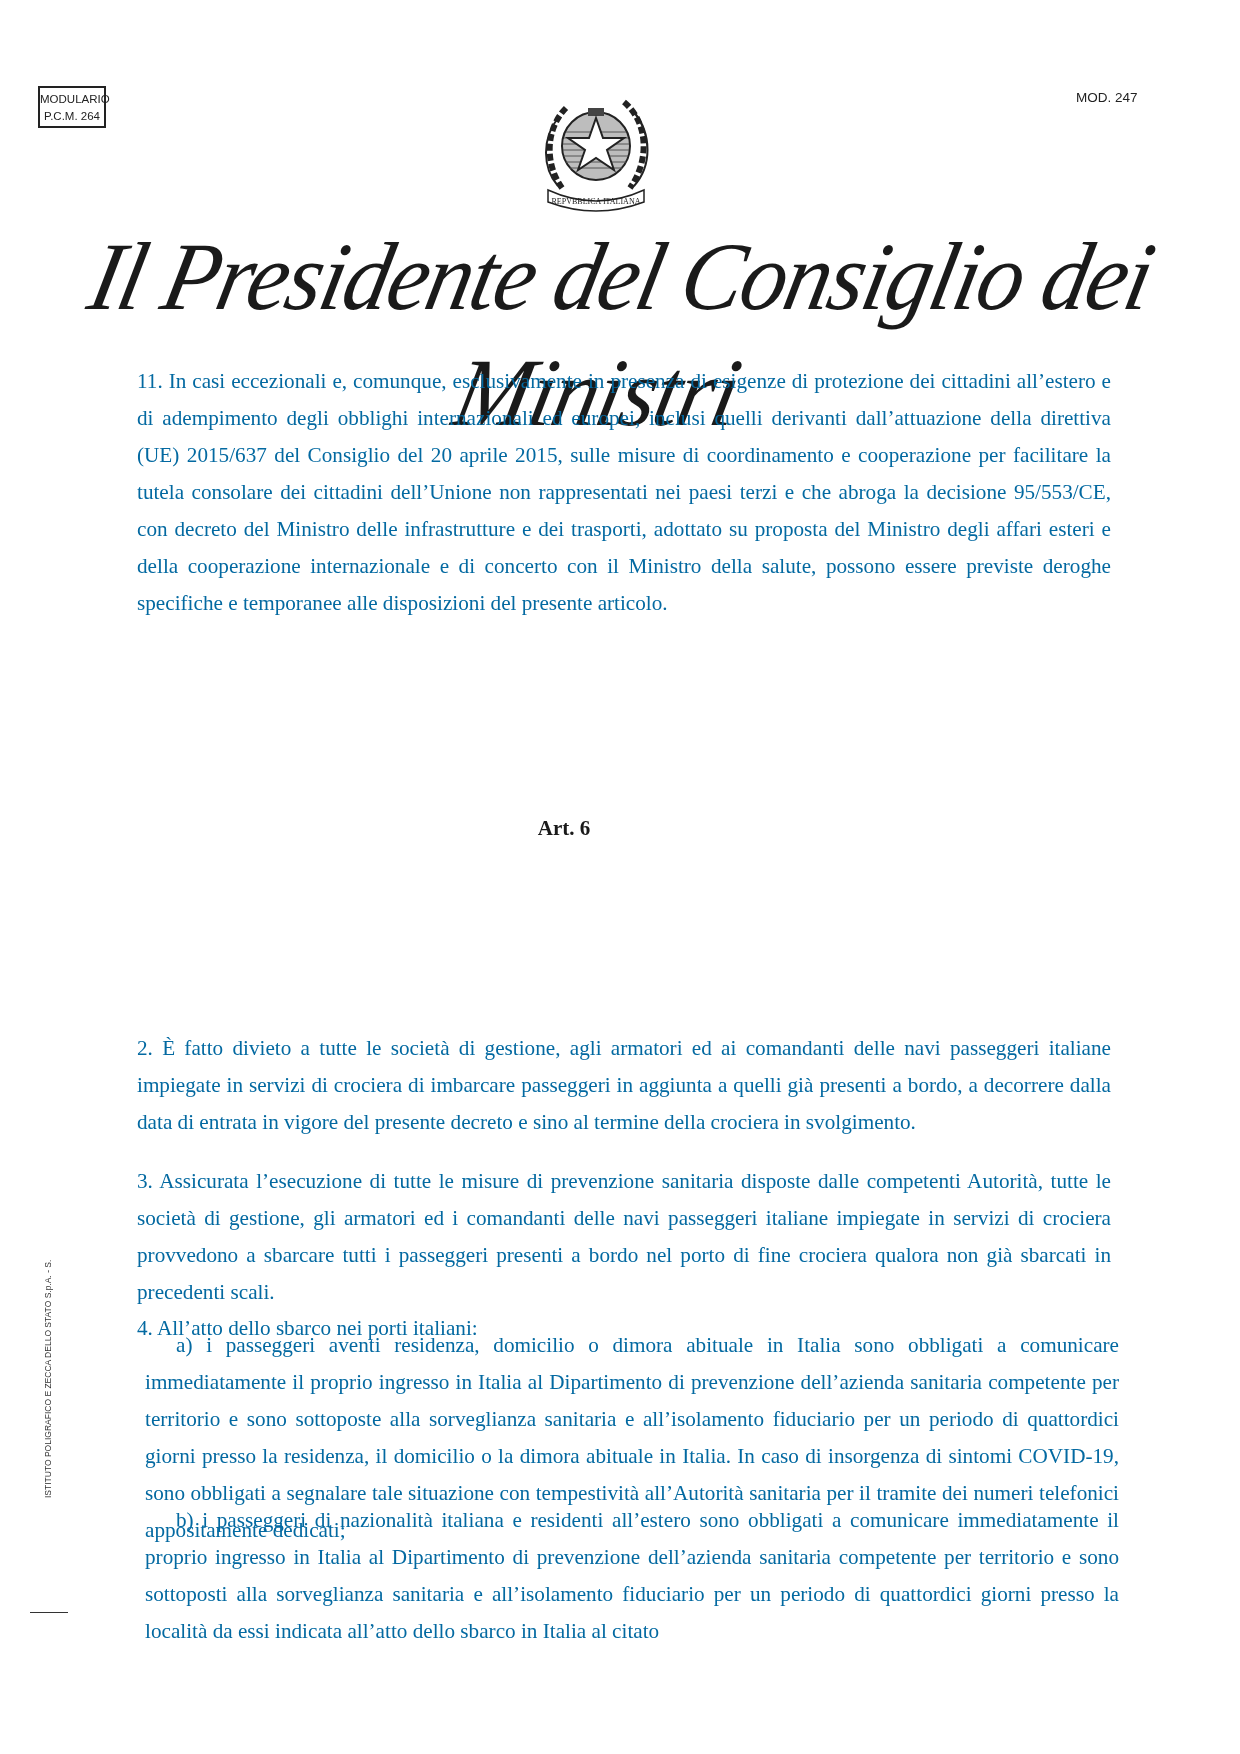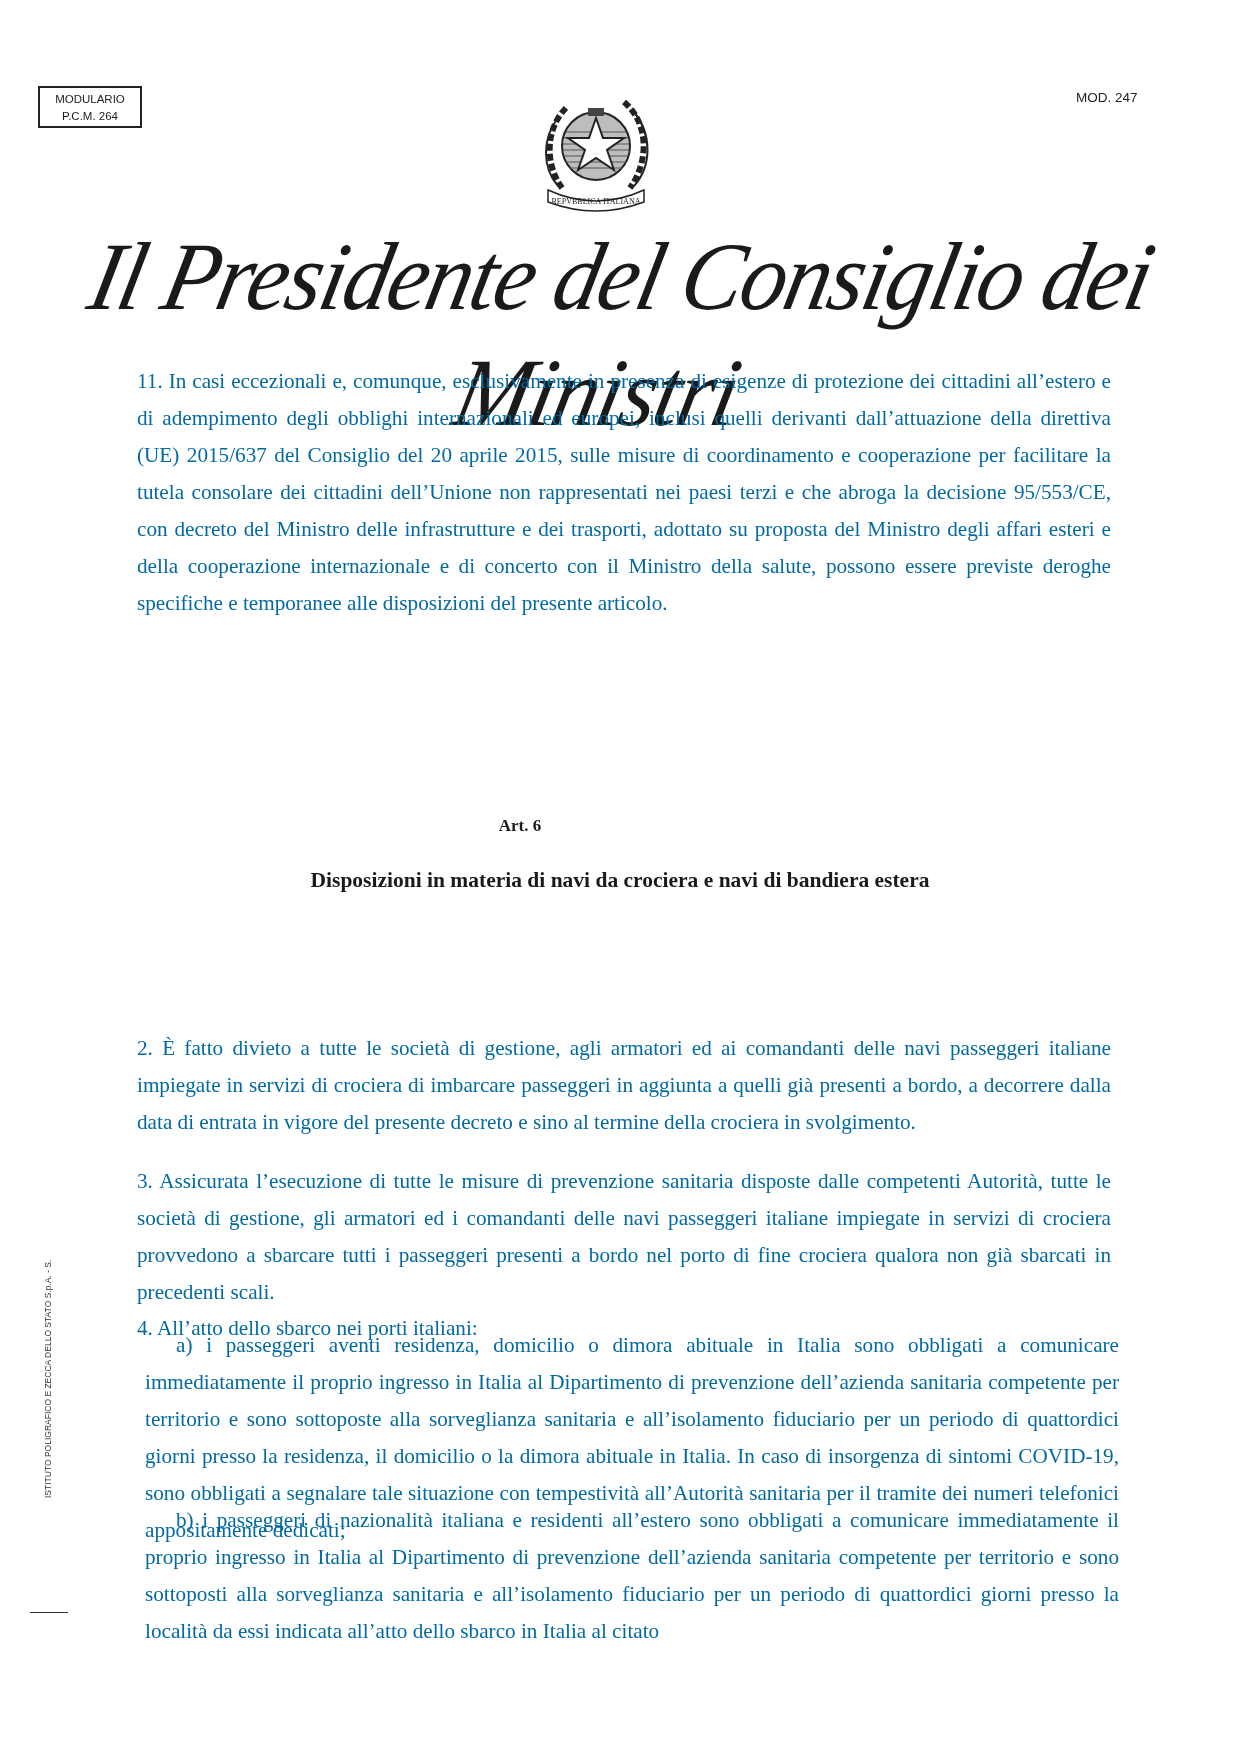--- a/index.html
+++ b/index.html
@@ -1,20 +1,20 @@
 <!DOCTYPE html>
 <html><head>
 <meta charset="utf-8">
 <style>
   html, body { margin: 0; padding: 0; background: #ffffff; }
   body { width: 1240px; height: 1754px; position: relative; overflow: hidden; color: #1a1a1a; }
   .page { position: absolute; left: 0; top: 0; width: 1240px; height: 1754px; background: #fff; }
 
   .modulario {
-    position: absolute; left: 38px; top: 86px; width: 104px; height: 42px;
+    position: absolute; left: 38px; top: 86px; width: 68px; height: 42px;
     border: 2px solid #222; box-sizing: border-box;
     font-family: "Liberation Sans", sans-serif; font-size: 11.5px; line-height: 17px;
     text-align: center; padding-top: 3px; color: #222;
   }
   .modulario span { display: block; }
 
   .mod-number {
     position: absolute; left: 1076px; top: 90px;
     font-family: "Liberation Sans", sans-serif; font-size: 13.5px; color: #222; text-align: center;
   }
@@ -30,21 +30,21 @@
   }
 
   .body-text {
     font-family: "Liberation Serif", serif; font-size: 21.2px; line-height: 37px;
     text-align: justify; color: #0369a1;
   }
   .para { position: absolute; left: 137px; width: 974px; margin: 0; }
 
   .article-title {
     position: absolute; left: 0; width: 1040px; top: 816px; text-align: center;
-    font-family: "Liberation Serif", serif; font-weight: bold; font-size: 17px; color: #1a1a1a;
+    font-family: "Liberation Serif", serif; font-weight: bold; font-size: 21px; color: #1a1a1a; padding-left: 44px;
   }
   .article-subtitle {
     position: absolute; left: 0; width: 1240px; top: 868px; text-align: center;
     font-family: "Liberation Serif", serif; font-weight: bold; font-size: 21.5px; color: #1a1a1a;
   }
   .sub-item { text-indent: 31px; margin-left: 8px; }
 
   .side-text {
     position: absolute; left: 43px; top: 1268px; width: 0; height: 0;
   }
@@ -92,21 +92,20 @@
 
     <path d="M12 102 Q60 124 108 102 L108 114 Q60 132 12 114 Z" fill="#fff" stroke="#222" stroke-width="1.5"></path>
     <text x="60" y="116" text-anchor="middle" font-family="Liberation Serif, serif" font-size="8" fill="#222">REPVBBLICA ITALIANA</text>
   </svg>
 
   <div class="letterhead">Il Presidente del Consiglio dei Ministri</div>
 
   <p class="para body-text" style="top:363px; text-indent:0;">11. In casi eccezionali e, comunque, esclusivamente in presenza di esigenze di protezione dei cittadini all’estero e di adempimento degli obblighi internazionali ed europei, inclusi quelli derivanti dall’attuazione della direttiva (UE) 2015/637 del Consiglio del 20 aprile 2015, sulle misure di coordinamento e cooperazione per facilitare la tutela consolare dei cittadini dell’Unione non rappresentati nei paesi terzi e che abroga la decisione 95/553/CE, con decreto del Ministro delle infrastrutture e dei trasporti, adottato su proposta del Ministro degli affari esteri e della cooperazione internazionale e di concerto con il Ministro della salute, possono essere previste deroghe specifiche e temporanee alle disposizioni del presente articolo.</p>
 
   <div class="article-title">Art. 6</div>
-  <div class="article-subtitle">Disposizioni in materia di navi da crociera e navi di bandiera estera</div>
 
   <p class="para body-text" style="top:1030px;">2. È fatto divieto a tutte le società di gestione, agli armatori ed ai comandanti delle navi passeggeri italiane impiegate in servizi di crociera di imbarcare passeggeri in aggiunta a quelli già presenti a bordo, a decorrere dalla data di entrata in vigore del presente decreto e sino al termine della crociera in svolgimento.</p>
   <p class="para body-text" style="top:1163px;">3. Assicurata l’esecuzione di tutte le misure di prevenzione sanitaria disposte dalle competenti Autorità, tutte le società di gestione, gli armatori ed i comandanti delle navi passeggeri italiane impiegate in servizi di crociera provvedono a sbarcare tutti i passeggeri presenti a bordo nel porto di fine crociera qualora non già sbarcati in precedenti scali.</p>
   <p class="para body-text" style="top:1298px;margin-top:12px;">4. All’atto dello sbarco nei porti italiani:</p>
   <p class="para body-text sub-item" style="top:1327px;">a) i passeggeri aventi residenza, domicilio o dimora abituale in Italia sono obbligati a comunicare immediatamente il proprio ingresso in Italia al Dipartimento di prevenzione dell’azienda sanitaria competente per territorio e sono sottoposte alla sorveglianza sanitaria e all’isolamento fiduciario per un periodo di quattordici giorni presso la residenza, il domicilio o la dimora abituale in Italia. In caso di insorgenza di sintomi COVID-19, sono obbligati a segnalare tale situazione con tempestività all’Autorità sanitaria per il tramite dei numeri telefonici appositamente dedicati;</p>
   <p class="para body-text sub-item" style="top:1502px;">b) i passeggeri di nazionalità italiana e residenti all’estero sono obbligati a comunicare immediatamente il proprio ingresso in Italia al Dipartimento di prevenzione dell’azienda sanitaria competente per territorio e sono sottoposti alla sorveglianza sanitaria e all’isolamento fiduciario per un periodo di quattordici giorni presso la località da essi indicata all’atto dello sbarco in Italia al citato</p>
 
   <div class="side-text">
     <span>ISTITUTO POLIGRAFICO E ZECCA DELLO STATO S.p.A. - S.</span>
   </div>

